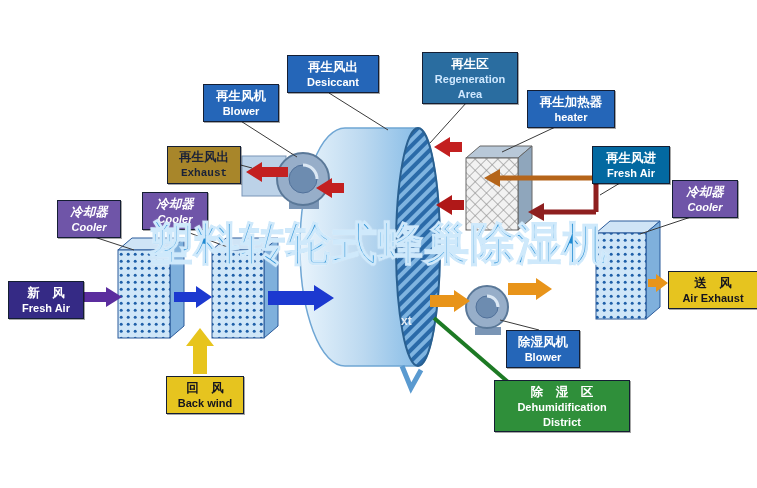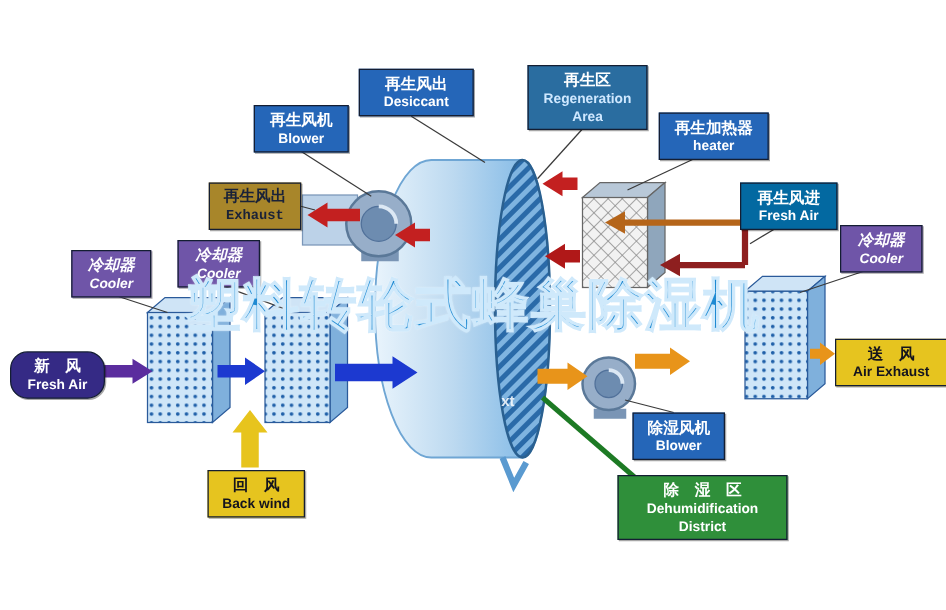--- a/index.html
+++ b/index.html
@@ -9,21 +9,21 @@
   .lb{position:absolute;z-index:30;border:1px solid #141e33;text-align:center;
       font-weight:700;padding:3px 3px 2px;font-size:12.5px;line-height:1.3;
       box-shadow:1px 1px 0 rgba(0,0,0,.35);}
   .lb .en{font-size:11px;}
   .c-blue{background:#2566b8;color:#fff;}
   .c-teal{background:#2a6da0;color:#fff;}
   .c-teal .en{color:#cfe8ff;}
   .c-brown{background:#a8862a;color:#1a2238;font-family:Liberation Mono, monospace;}
   .c-maroon{background:#0369a1;color:#fff;}
   .c-purple{background:#6f55a8;color:#fff;font-style:italic;}
-  .c-indigo{background:#352a85;color:#fff;border-radius:14px;}
+  .c-indigo{background:#352a85;color:#fff;}
   .c-yellow{background:#e6c41f;color:#14141e;}
   .c-green{background:#2f8f3a;color:#fff;margin-left:44px;}
   .title{position:absolute;left:148px;top:214px;z-index:40;font-size:45px;font-weight:700;
          color:#1f8ad2;letter-spacing:1px;white-space:nowrap;
          -webkit-text-stroke:1.2px #cfe9fb;text-shadow:0 0 2px rgba(255,255,255,.95);}
   .wm{position:absolute;left:401px;top:314px;z-index:25;color:#ffffff;font-size:12px;
       font-weight:700;opacity:.85;}
 </style>
 </head>
 <body>

